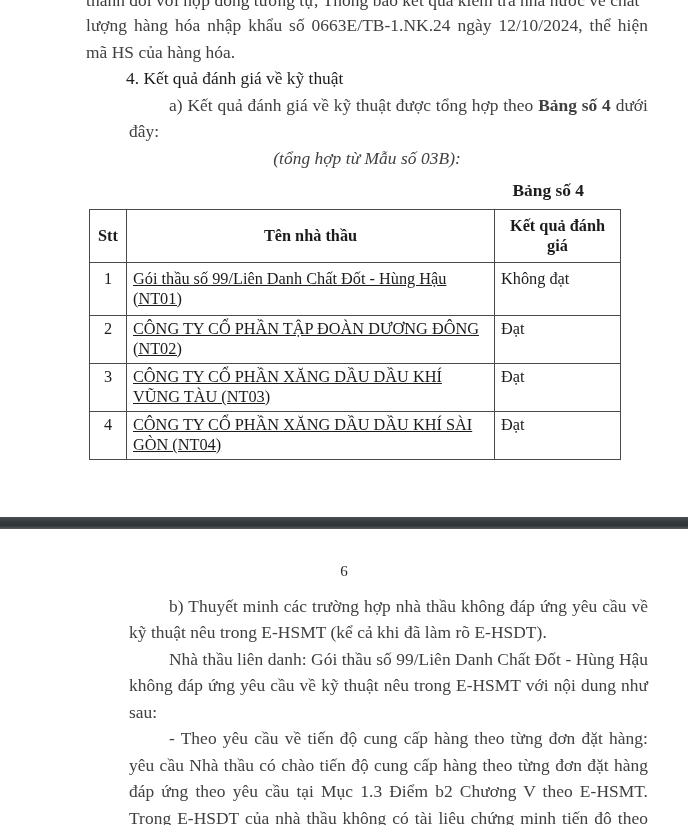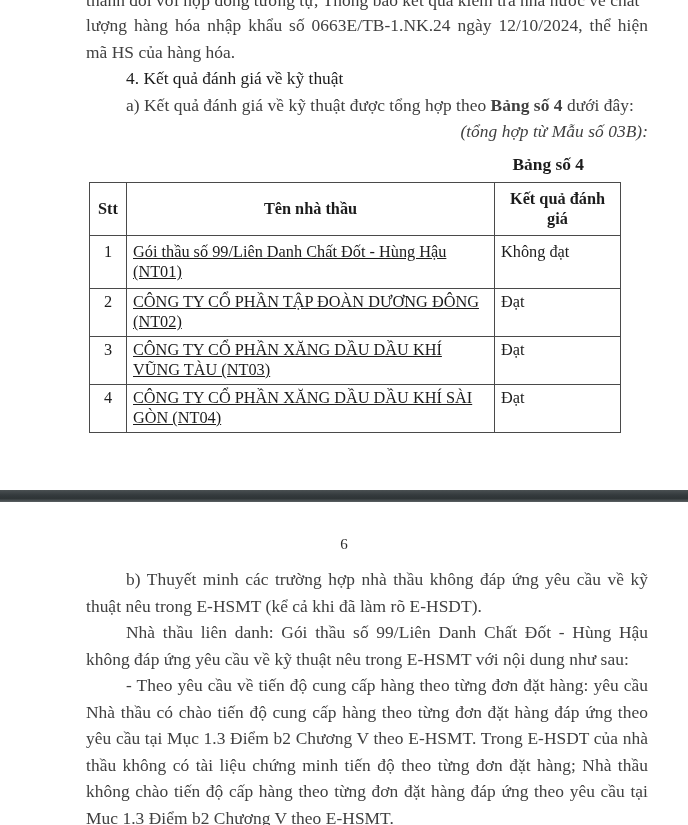--- a/index.html
+++ b/index.html
@@ -26,22 +26,22 @@
   }
   
   .para {
     font-size: 17.4px;
     line-height: 26.5px;
     text-align: justify;
     margin: 0;
     color: #404040;
     letter-spacing: 0.05px;
   }
-  .para.nojust { text-align: right; }
-  .indent { text-indent: 40px; }
+  .para.nojust { text-align: center; }
+  .indent { text-indent: 40px; margin-left: 43px; }
   .bold { font-weight: bold; }
   .ital { font-style: italic; }
 
   .heading {
     font-size: 17.4px;
     line-height: 26.5px;
     font-weight: normal;
     margin: 0;
     text-indent: 40px;
   }

